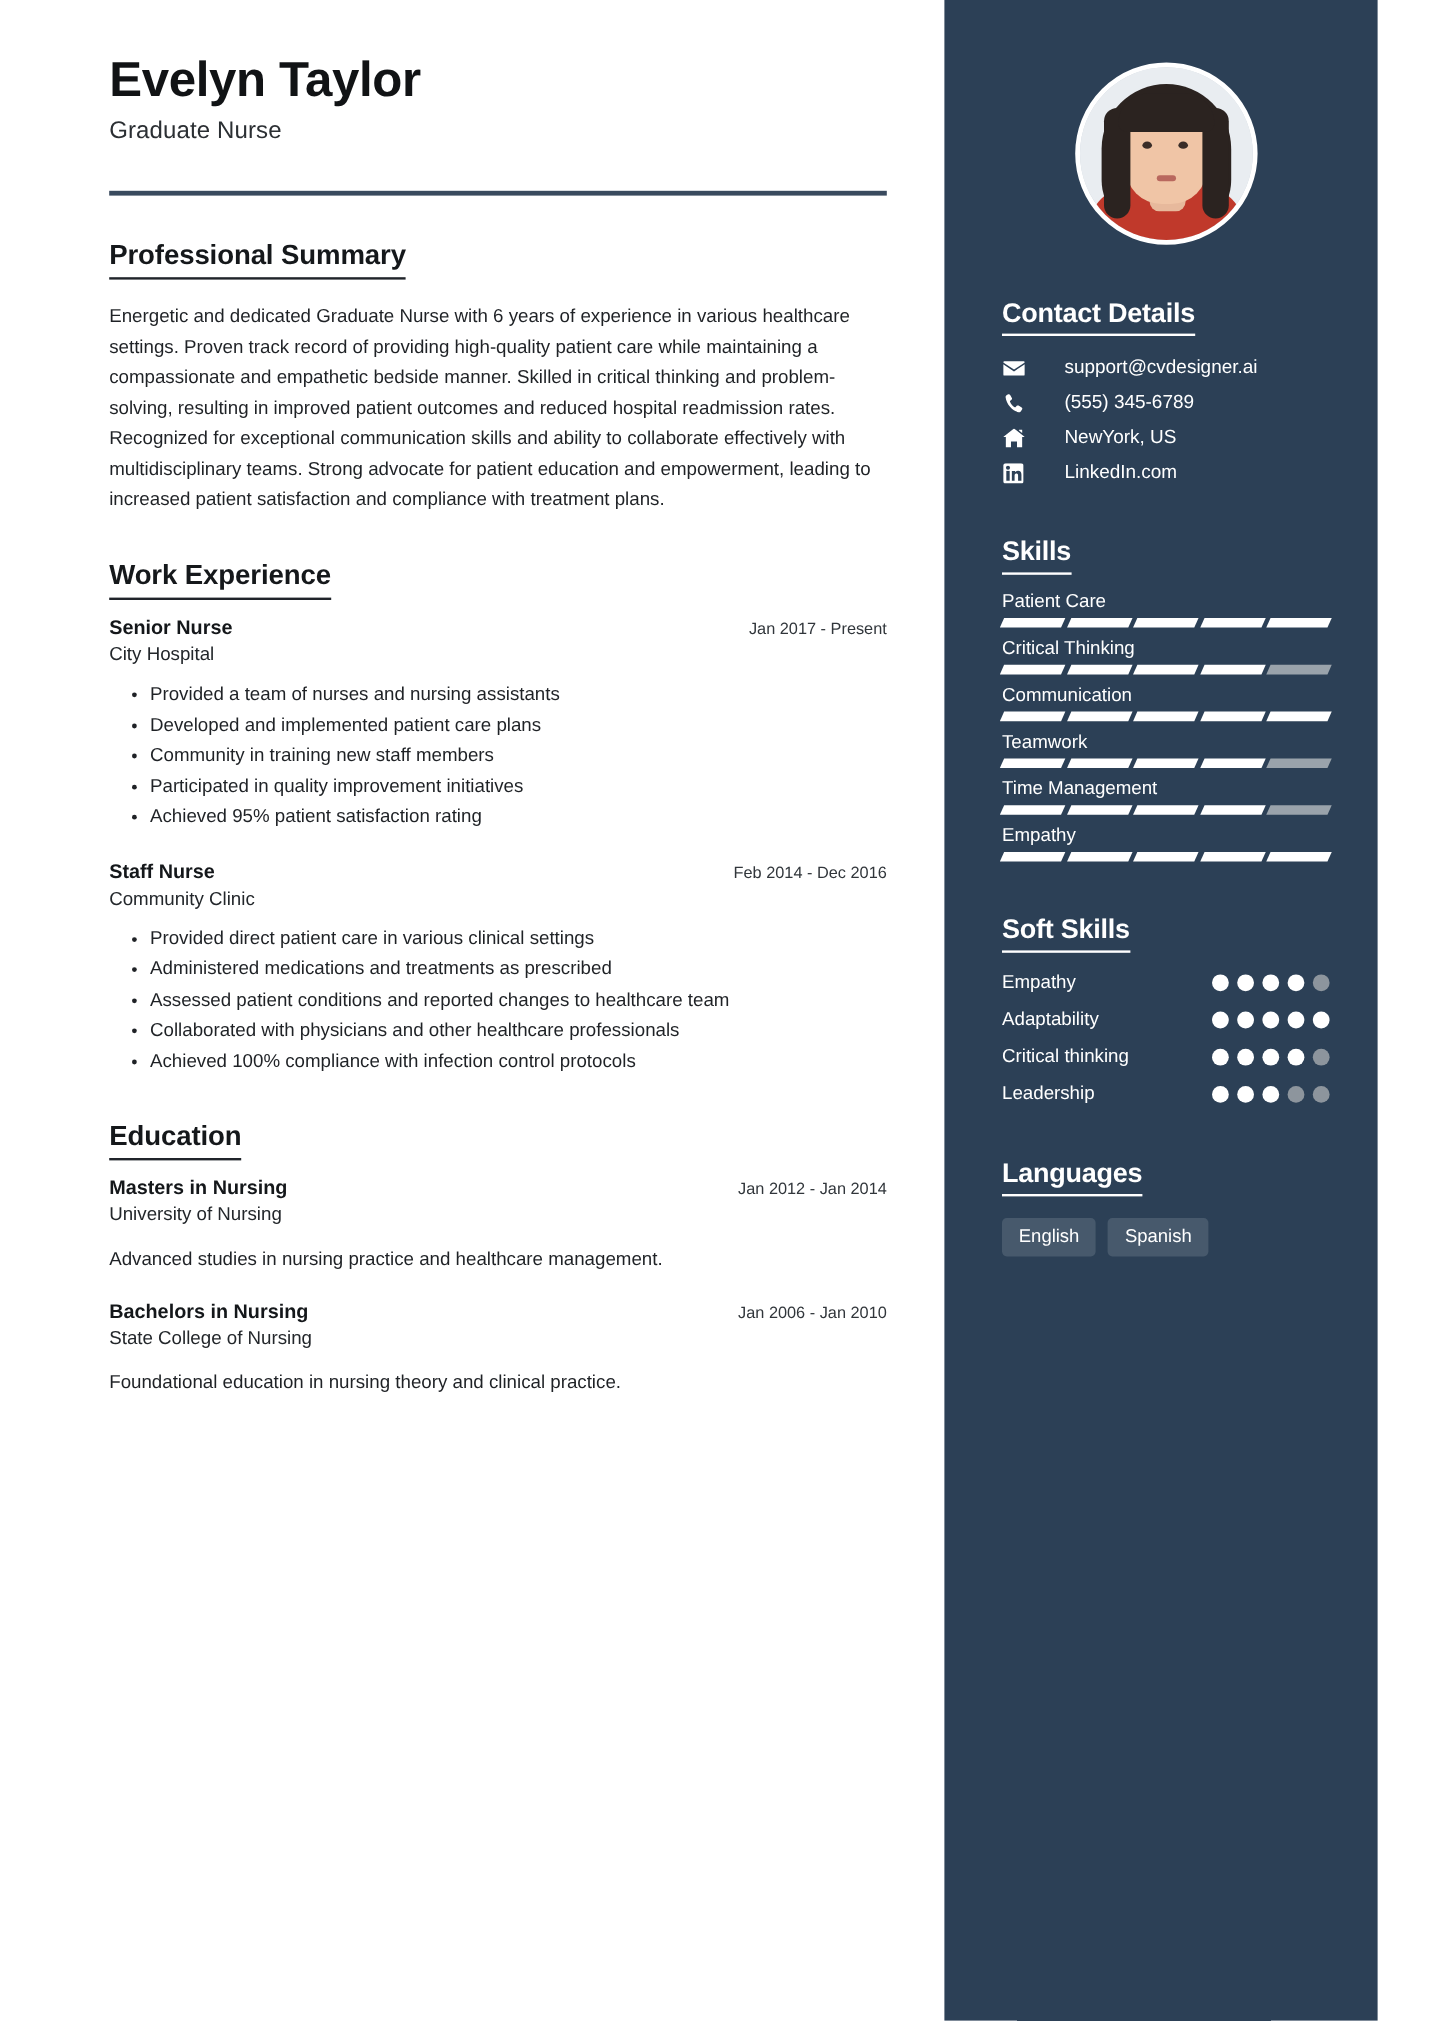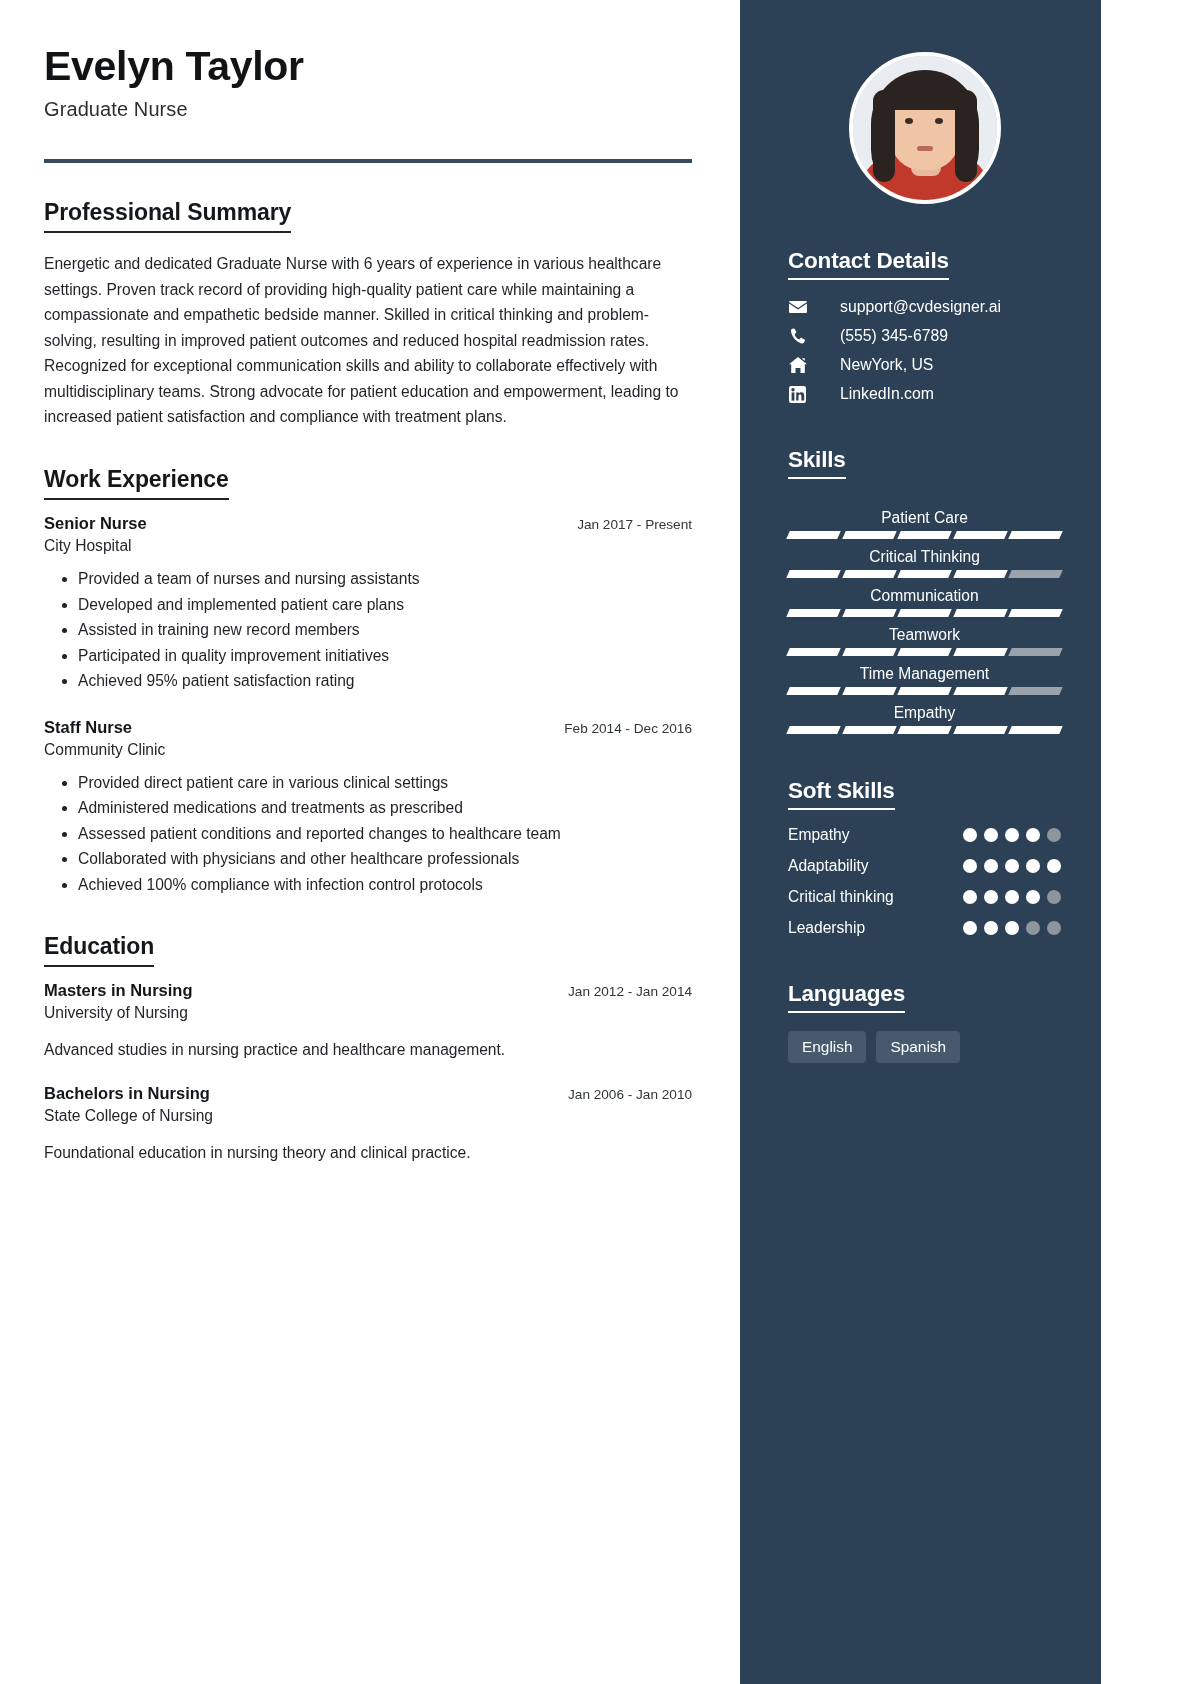--- a/index.html
+++ b/index.html
@@ -1,21 +1,21 @@
 <!DOCTYPE html>
 <html><head>
 <meta charset="utf-8">
 <style>
   * { box-sizing: border-box; margin: 0; padding: 0; }
   html, body {
     width: 1200px; height: 1684px;
     font-family: "Liberation Sans", sans-serif;
     background: #ffffff;
   }
-  .page { position: relative; width: 1040px; height: 1684px; display: flex; background:#fff; }
+  .page { position: relative; width: 1040px; height: 1684px; display: flex; background:#fff;padding-left:47px; }
 
   
   .main-col {
     width: 743px;
     padding: 44px 48px 0 44px;
     background: #ffffff;
     color: #1a1a1a;
   }
   .name {
     font-size: 41px;
@@ -142,21 +142,21 @@
     display: flex;
     align-items: center;
     gap: 33px;
     margin-bottom: 11px;
     font-size: 15.8px;
     color: #ffffff;
   }
   .c-ico { width: 19px; display: flex; justify-content: center; flex: 0 0 19px; }
   .c-ico svg { display: block; fill: #ffffff; }
 
-  .skills-list { margin-top: 30px; text-align: center; }
+  .skills-list { margin-top: 14px; }
   .skill-row { margin-bottom: 4px; }
   .skill-name { font-size: 15.6px; margin-bottom: 4px; color:#ffffff; }
   .skill-bar {
     display: flex;
     gap: 5px;
     height: 8px;
     width: 273px;
     margin-bottom: 9px;
   }
   .seg {
@@ -211,21 +211,21 @@
       <div class="work-list" id="work-list">
           <div class="exp-block">
             <div class="entry-head">
               <span class="entry-role">Senior Nurse</span>
               <span class="entry-dates">Jan 2017 - Present</span>
             </div>
             <div class="entry-org">City Hospital</div>
             <ul class="bullets">
               <li>Provided a team of nurses and nursing assistants</li>
               <li>Developed and implemented patient care plans</li>
-              <li>Assisted in training new record members</li>
+              <li>Community in training new staff members</li>
               <li>Participated in quality improvement initiatives</li>
               <li>Achieved 95% patient satisfaction rating</li>
             </ul>
           </div>
           <div class="exp-block">
             <div class="entry-head">
               <span class="entry-role">Staff Nurse</span>
               <span class="entry-dates">Feb 2014 - Dec 2016</span>
             </div>
             <div class="entry-org">Community Clinic</div>

